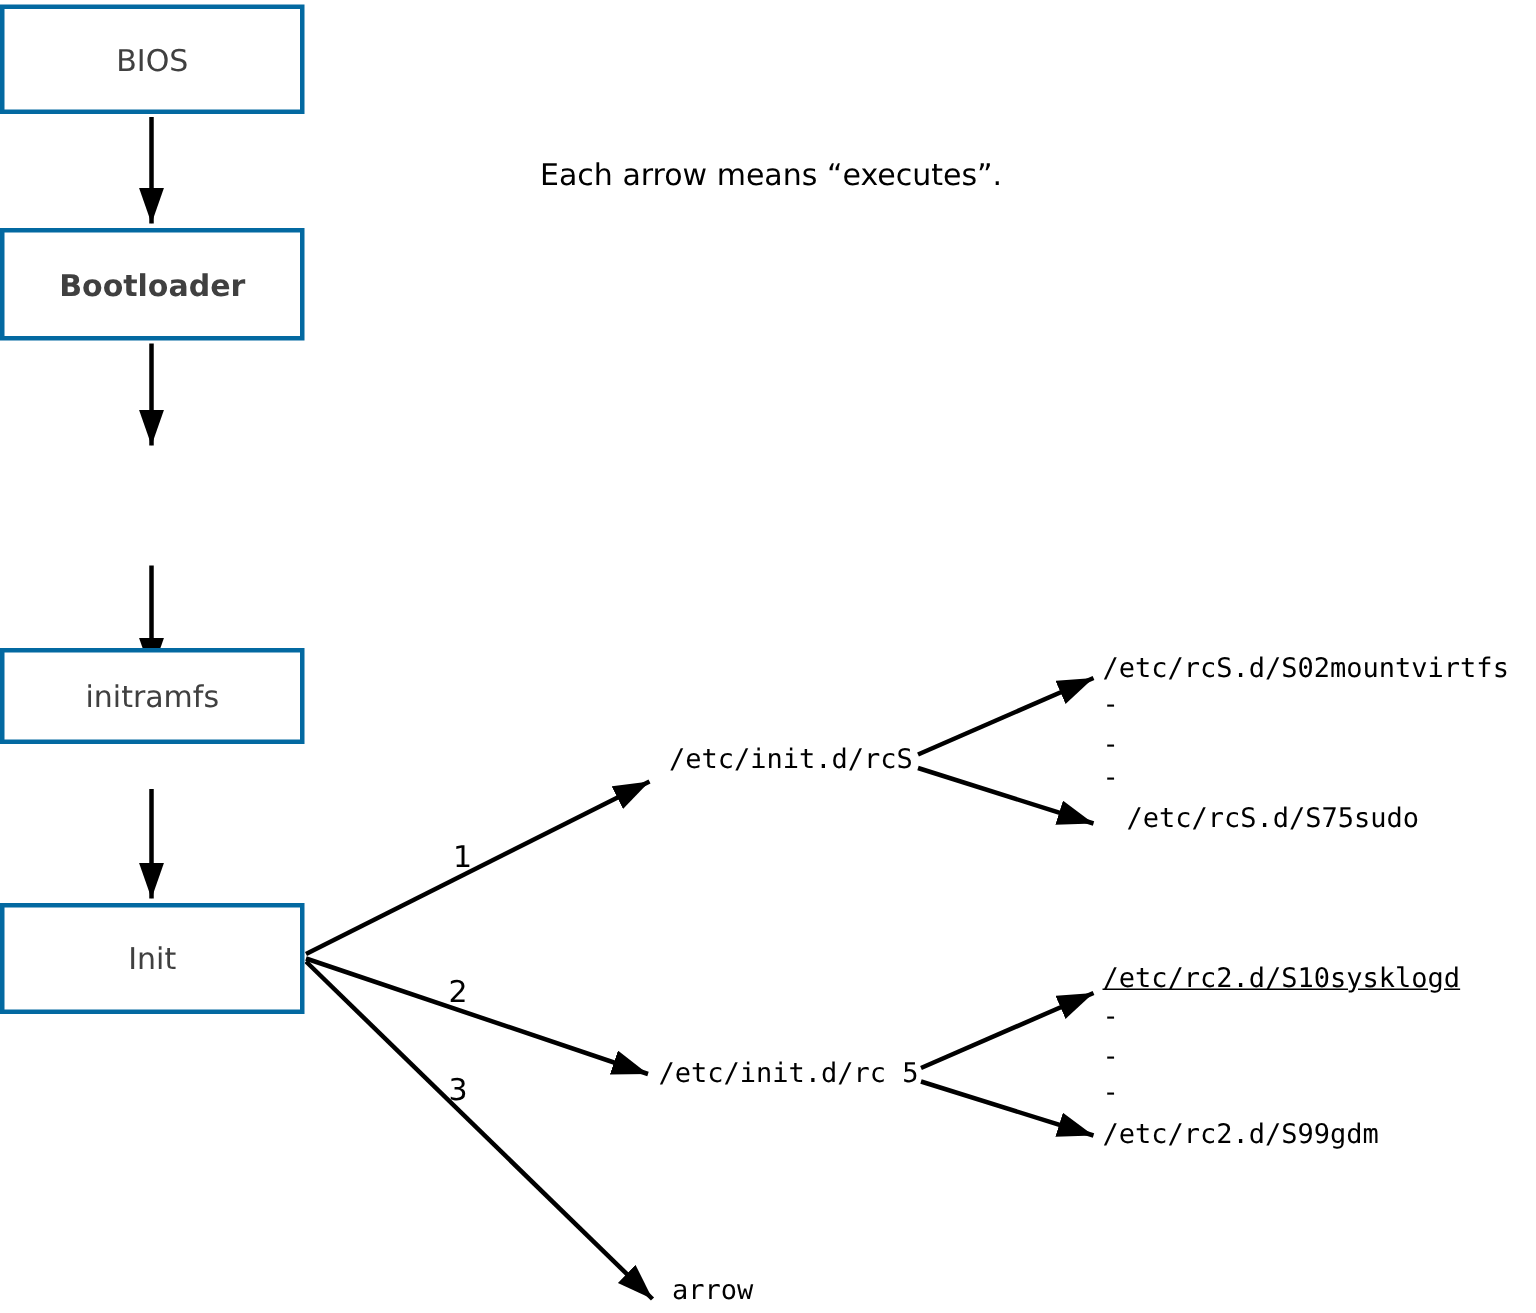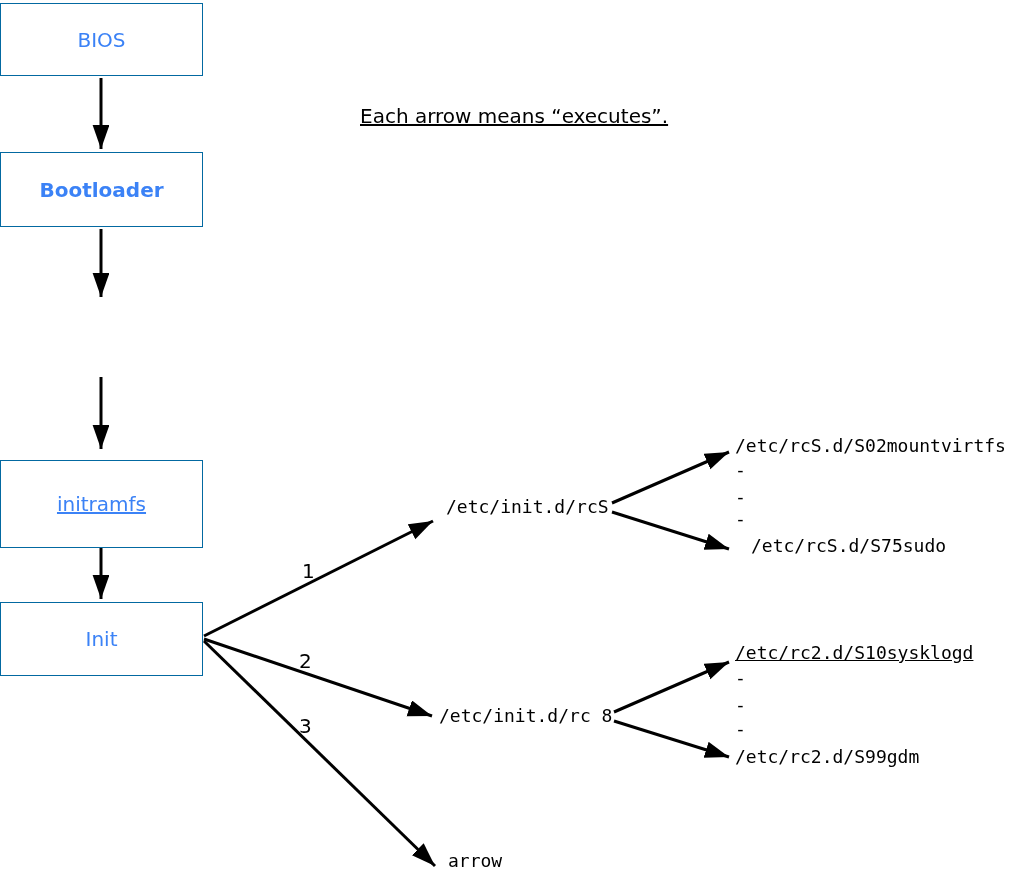--- a/index.html
+++ b/index.html
@@ -13,36 +13,35 @@
     height: 875px;
     background: #ffffff;
     color: #000000;
     overflow: hidden;
   }
   .box {
     position: absolute;
     left: 0;
     width: 203px;
     box-sizing: border-box;
-    border: 1px solid #0369a1;
+    border: 3px solid #0369a1;
     background: #ffffff;
     display: flex;
     align-items: center;
     justify-content: center;
     font-family: "DejaVu Sans", "Liberation Sans", sans-serif;
     font-size: 20px;
-    color: #3b82f6;
+    color: #404040;
   }
   .note {
     position: absolute;
     font-family: "DejaVu Sans", "Liberation Sans", sans-serif;
     font-size: 20px;
     line-height: 24px;
     white-space: pre;
-    text-decoration: underline;
   }
   .branch-num {
     position: absolute;
     font-family: "DejaVu Sans", "Liberation Sans", sans-serif;
     font-size: 20px;
     line-height: 22px;
   }
   .mono {
     position: absolute;
     font-family: "DejaVu Sans Mono", "Liberation Mono", monospace;
@@ -91,35 +90,35 @@
     <line x1="614" y1="712" x2="729" y2="662" marker-end="url(#ah)"></line>
     <line x1="614" y1="721" x2="729" y2="757" marker-end="url(#ah)"></line>
   </svg>
 
   <div class="box" style="top:3px;   height:73px;">
     <span>BIOS</span>
   </div>
   <div class="box" style="top:152px; height:75px;font-weight:bold;">
     <span>Bootloader</span>
   </div>
-  <div class="box" style="top:460px; height:88px;text-decoration:underline;">
+  <div class="box" style="top:432px; height:64px;">
     <span>initramfs</span>
   </div>
   <div class="box" style="top:602px; height:74px;">
     <span>Init</span>
   </div>
 
   <div class="note" style="left:360px; top:104px;">Each arrow means “executes”.</div>
 
   <div class="branch-num" style="left:302px; top:560px;">1</div>
   <div class="branch-num" style="left:299px; top:650px;">2</div>
   <div class="branch-num" style="left:299px; top:715px;">3</div>
 
   <div class="mono" style="left:446px; top:496px;text-align:center;">/etc/init.d/rcS</div>
-  <div class="mono" style="left:439px; top:705px;">/etc/init.d/rc 8</div>
+  <div class="mono" style="left:439px; top:705px;">/etc/init.d/rc 5</div>
   <div class="mono" style="left:448px; top:850px;">arrow</div>
 
   <div class="mono" style="left:735px; top:435px;">/etc/rcS.d/S02mountvirtfs</div>
   <div class="mono" style="left:735px; top:459px;">-</div>
   <div class="mono" style="left:735px; top:486px;">-</div>
   <div class="mono" style="left:735px; top:508px;">-</div>
   <div class="mono" style="left:735px; top:535px;margin-left:16px;">/etc/rcS.d/S75sudo</div>
 
   <div class="mono" style="left:735px; top:642px;text-decoration:underline;">/etc/rc2.d/S10sysklogd</div>
   <div class="mono" style="left:735px; top:667px;">-</div>

